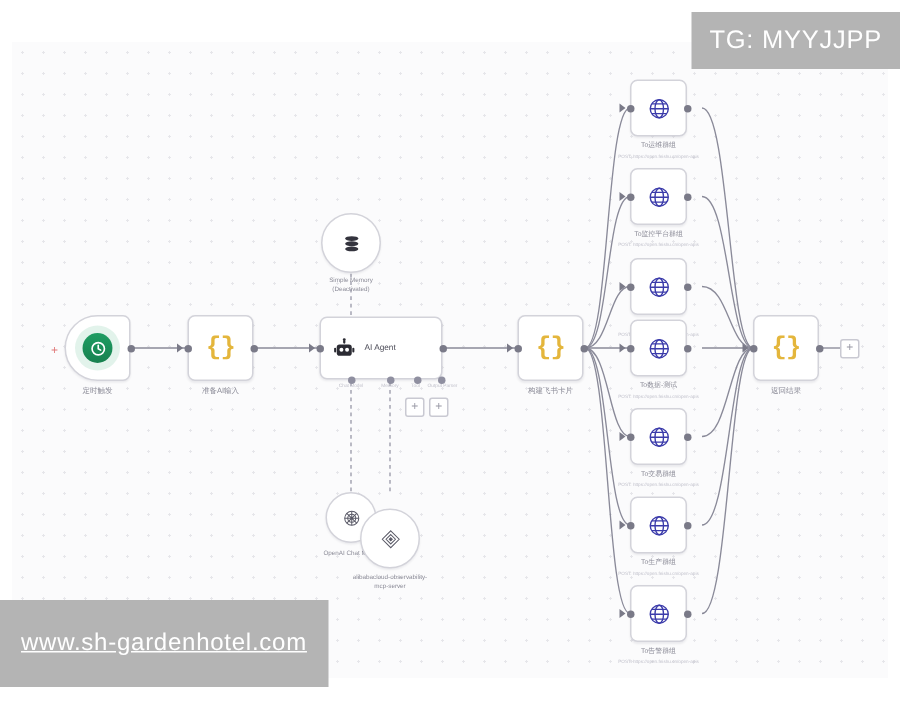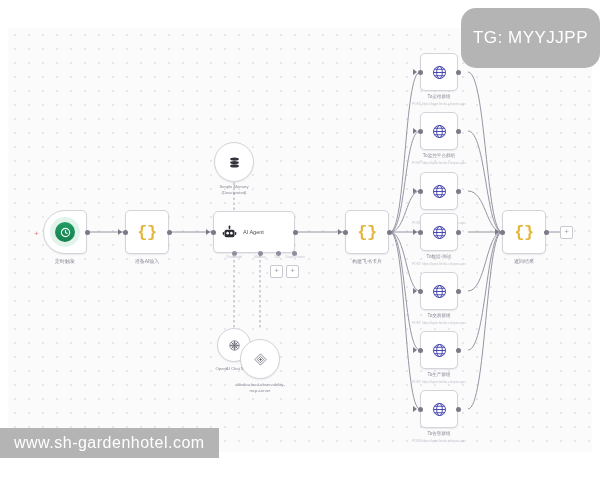--- a/index.html
+++ b/index.html
@@ -85,22 +85,22 @@
     background:#fff;color:#9a9aa6;font-size:8px;line-height:9px;text-align:center;
   }
   .redplus{position:absolute;color:#e07a7a;font-size:8px;line-height:8px;}
 
   
   .wm{
     position:absolute;background:#b4b4b4;color:#fff;
     font-weight:400;letter-spacing:.5px;
     display:flex;align-items:center;
   }
-  #wm-top{right:0;top:8px;height:30px;padding:15px 12px;font-size:17px;border-radius:15px;}
-  #wm-bottom{left:0;bottom:22px;height:30px;padding:0 14px;font-size:16px;}
+  #wm-top{right:0;top:8px;height:30px;padding:4px 12px;font-size:17px;}
+  #wm-bottom{left:0;bottom:22px;height:30px;padding:14px 14px;font-size:16px;text-decoration:underline;}
 </style>
 </head>
 <body>
 
 <div id="app">
 
   <div id="canvas">
 
     <svg id="edges" viewBox="0 0 584 424">
       <g fill="none" stroke="#8a8a99" stroke-width="0.9">

